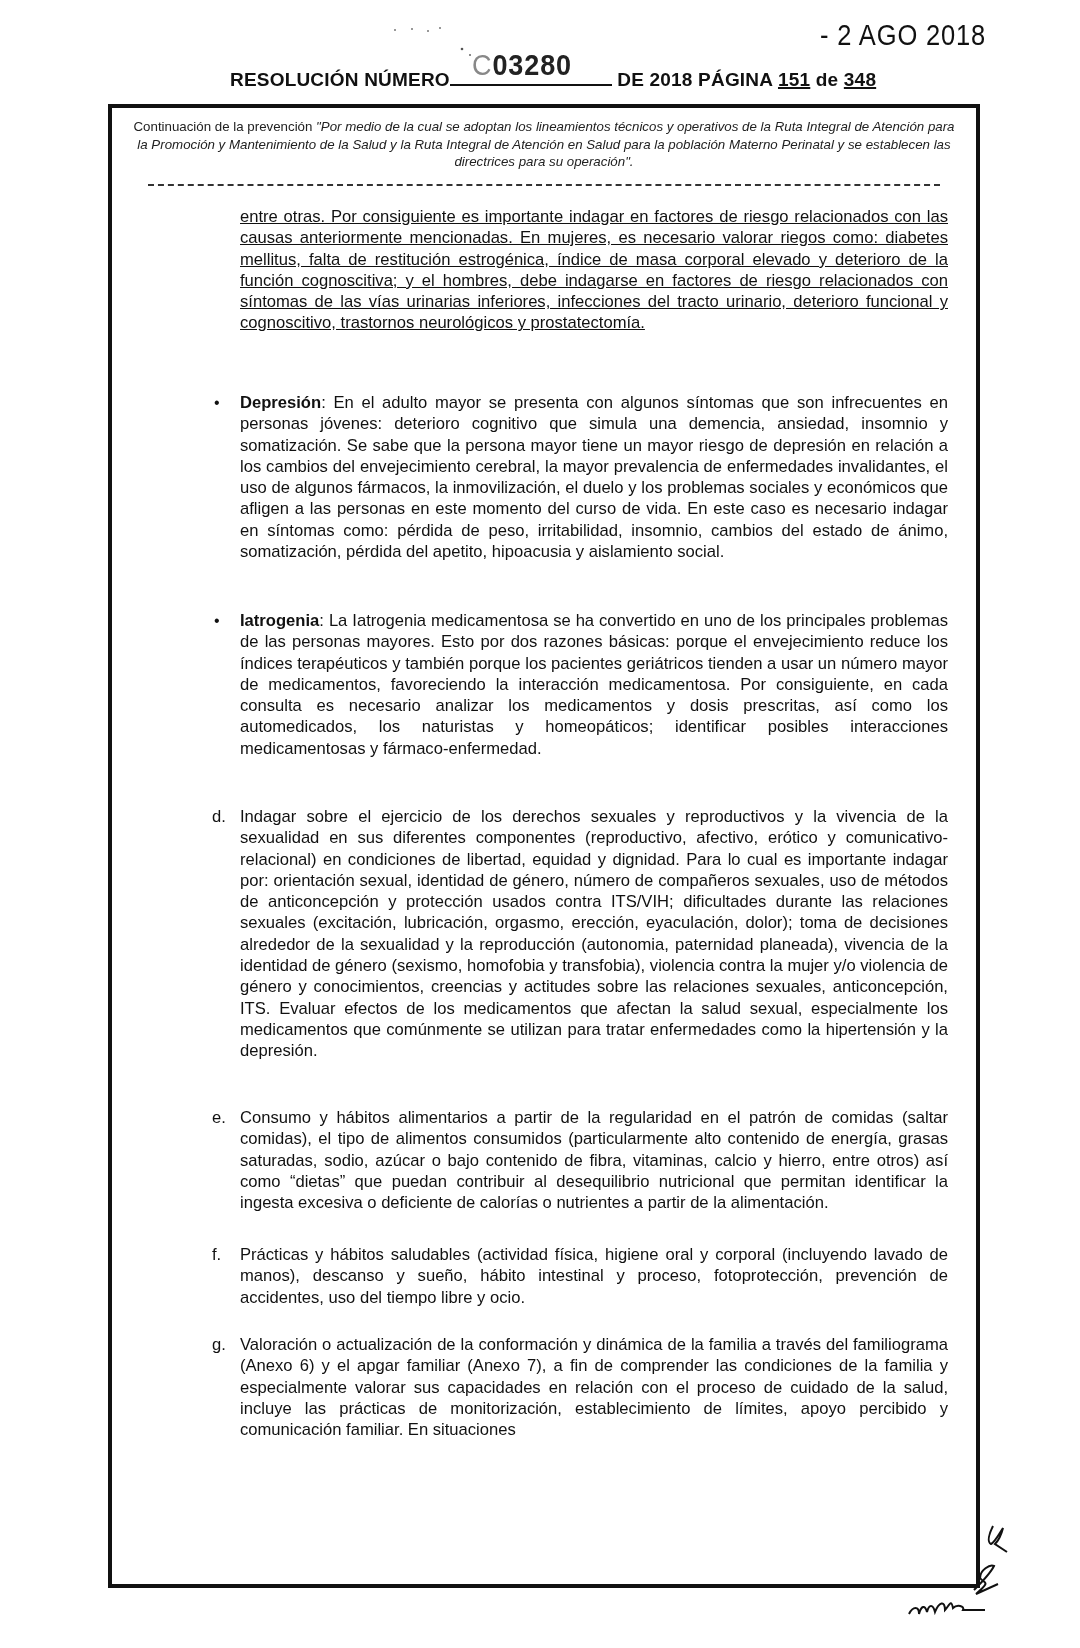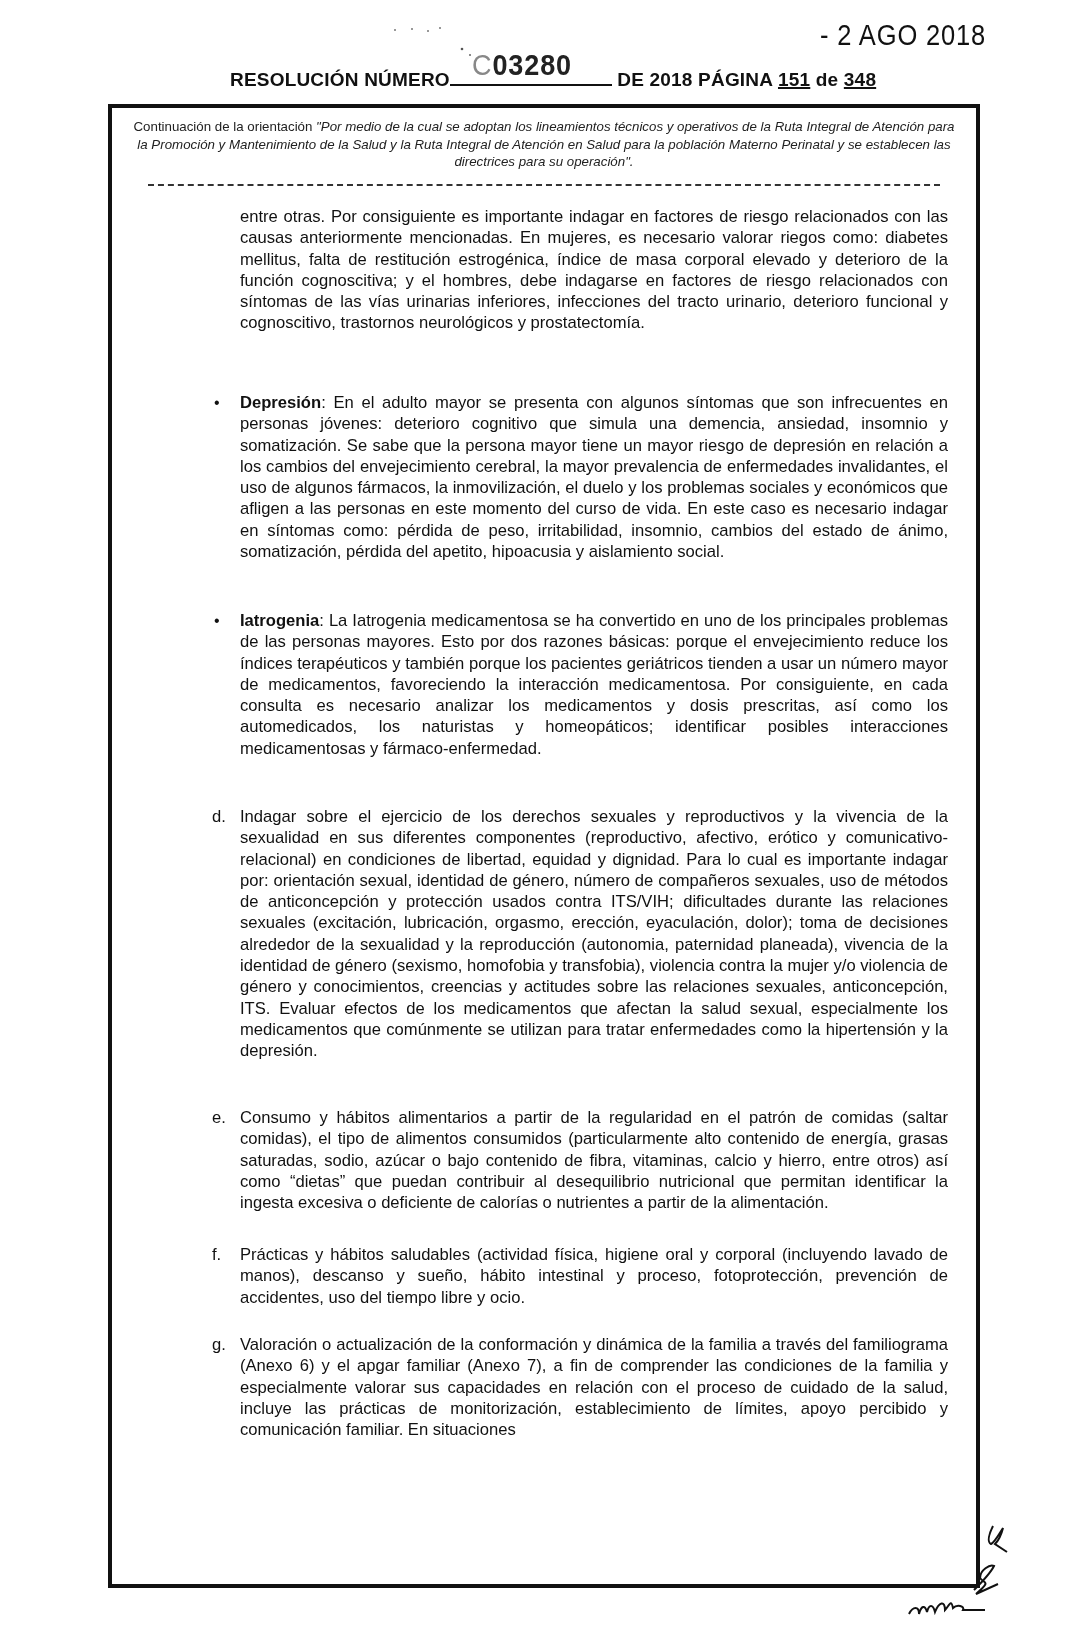--- a/index.html
+++ b/index.html
@@ -38,21 +38,21 @@
   }
   .cont .it { font-style: italic; }
   .dashes {
     position: absolute; left: 36px; right: 36px; top: 76px;
     border-top: 2px dashed #333; height: 0;
   }
   .body-text {
     position: absolute; left: 0; top: 0; width: 100%;
     font-size: 16.6px; line-height: 21.3px; text-align: justify; color: #111;
   }
-  .para { position: absolute; text-align: justify; }
+  .para { position: absolute; text-align: justify; text-decoration: underline; }
   .p-first { left: 128px; top: 98px; width: 708px; }
   .bullet-item { position: absolute; left: 128px; width: 708px; }
   .bullet-item .dot {
     position: absolute; left: -26px; top: 0; font-size: 16px; line-height: 21.3px;
   }
   .bullet-item b { font-weight: bold; }
   .letter-item { position: absolute; left: 128px; width: 708px; }
   .letter-item .lbl { position: absolute; left: -28px; top: 0; }
   .sig1 {
     position: absolute; left: 985px; top: 1520px; width: 40px; height: 40px;
@@ -84,21 +84,21 @@
 <div class="res-header">
   <span>RESOLUCIÓN NÚMERO</span><span class="blank"></span>
   <span>DE 2018 PÁGINA</span>
   <span class="u">151</span>
   <span>de</span>
   <span class="u">348</span>
 </div>
 
 <div class="frame">
   <div class="cont">
-    <span>Continuación de la orientación </span><span class="it">"Por medio de la cual se adoptan los lineamientos técnicos y operativos  de la Ruta Integral de Atención para la Promoción y Mantenimiento de la Salud y la Ruta Integral de Atención en Salud para la población Materno Perinatal y se establecen las directrices para su operación".</span>
+    <span>Continuación de la prevención </span><span class="it">"Por medio de la cual se adoptan los lineamientos técnicos y operativos  de la Ruta Integral de Atención para la Promoción y Mantenimiento de la Salud y la Ruta Integral de Atención en Salud para la población Materno Perinatal y se establecen las directrices para su operación".</span>
   </div>
   <div class="dashes"></div>
 
   <div class="body-text">
     <div class="para p-first">entre otras. Por consiguiente es importante indagar en factores de riesgo relacionados con las causas anteriormente mencionadas. En mujeres, es necesario valorar riegos como: diabetes mellitus, falta de restitución estrogénica, índice de masa corporal elevado y deterioro de la función cognoscitiva; y el hombres, debe indagarse en factores de riesgo relacionados con síntomas de las vías urinarias inferiores, infecciones del tracto urinario, deterioro funcional y cognoscitivo, trastornos neurológicos y prostatectomía.</div>
 
     <div class="bullet-item" style="top:284px;">
       <span class="dot">•</span>
       <b>Depresión</b><span>: En el adulto mayor se presenta con algunos síntomas que son infrecuentes en personas jóvenes: deterioro cognitivo que simula una demencia, ansiedad, insomnio y somatización. Se sabe que la persona mayor tiene un mayor riesgo de depresión en relación a los cambios del envejecimiento cerebral, la mayor prevalencia de enfermedades invalidantes, el uso de algunos fármacos, la inmovilización, el duelo y los problemas sociales y económicos que afligen a las personas en este momento del curso de vida. En este caso es necesario indagar en síntomas como: pérdida de peso, irritabilidad, insomnio, cambios del estado de ánimo, somatización, pérdida del apetito, hipoacusia y aislamiento social.</span>
     </div>

